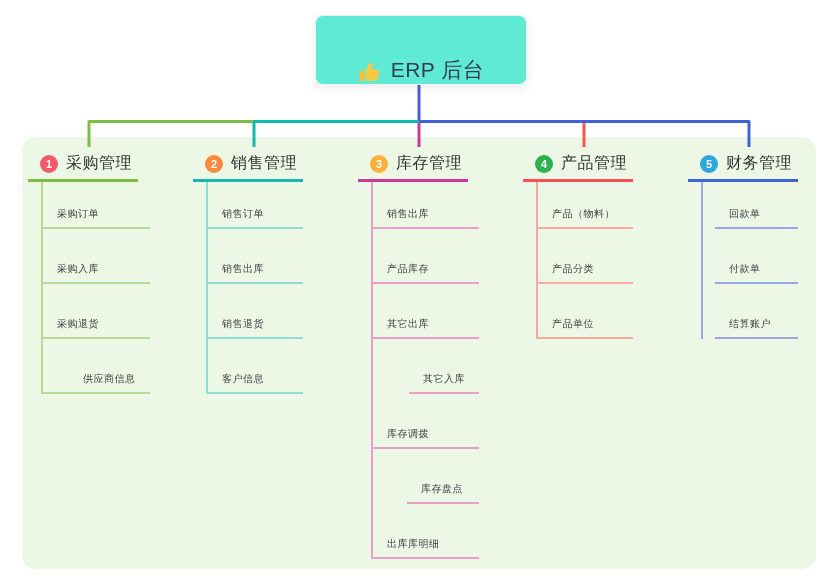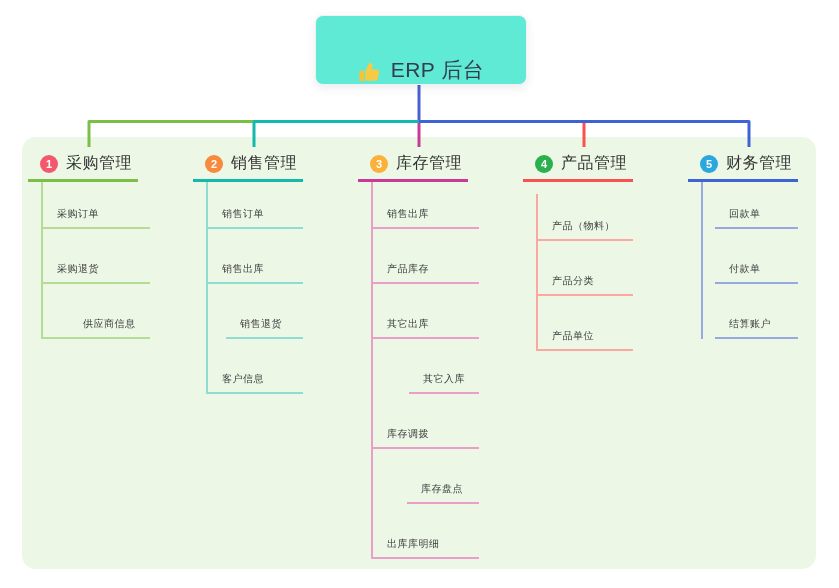--- a/index.html
+++ b/index.html
@@ -68,40 +68,43 @@
       <div class="branch" style="left: 6px;">
         <div class="branch-header" style="border-bottom-color: rgb(124, 191, 70);">
           <span class="badge" style="background: rgb(244, 88, 108);">1</span>
           <span class="branch-title">采购管理</span>
         </div>
         <ul class="children" style="border-left-color: rgb(182, 219, 149);">
           <li style="border-bottom-color: rgb(182, 219, 149);">
             <span class="child-label">采购订单</span>
           </li>
           <li style="border-bottom-color: rgb(182, 219, 149);">
+            <span class="child-label">采购入库</span>
+          </li>
+          <li style="border-bottom-color: rgb(182, 219, 149);">
             <span class="child-label">采购退货</span>
           </li>
           <li style="border-bottom-color: rgb(182, 219, 149); padding-left: 40px;">
             <span class="child-label">供应商信息</span>
           </li>
         </ul>
       </div>
       <div class="branch" style="left: 171px;">
         <div class="branch-header" style="border-bottom-color: rgb(20, 185, 173);">
           <span class="badge" style="background: rgb(248, 137, 61);">2</span>
           <span class="branch-title">销售管理</span>
         </div>
         <ul class="children" style="border-left-color: rgb(143, 220, 210);">
           <li style="border-bottom-color: rgb(143, 220, 210);">
             <span class="child-label">销售订单</span>
           </li>
           <li style="border-bottom-color: rgb(143, 220, 210);">
             <span class="child-label">销售出库</span>
           </li>
-          <li style="border-bottom-color: rgb(143, 220, 210); margin-left: 18px;">
+          <li style="border-bottom-color: rgb(143, 220, 210);">
             <span class="child-label">销售退货</span>
           </li>
           <li style="border-bottom-color: rgb(143, 220, 210);">
             <span class="child-label">客户信息</span>
           </li>
         </ul>
       </div>
       <div class="branch" style="left: 336px;">
         <div class="branch-header" style="border-bottom-color: rgb(201, 58, 151);">
           <span class="badge" style="background: rgb(251, 176, 58);">3</span>
@@ -130,21 +133,21 @@
             <span class="child-label">出库库明细</span>
           </li>
         </ul>
       </div>
       <div class="branch" style="left: 501px;">
         <div class="branch-header" style="border-bottom-color: rgb(248, 81, 79);">
           <span class="badge" style="background: rgb(42, 177, 77);">4</span>
           <span class="branch-title">产品管理</span>
         </div>
         <ul class="children" style="border-left-color: rgb(251, 169, 160);">
-          <li style="border-bottom-color: rgb(251, 169, 160); margin-top: 12px;">
+          <li style="border-bottom-color: rgb(251, 169, 160);">
             <span class="child-label">产品（物料）</span>
           </li>
           <li style="border-bottom-color: rgb(251, 169, 160);">
             <span class="child-label">产品分类</span>
           </li>
           <li style="border-bottom-color: rgb(251, 169, 160);">
             <span class="child-label">产品单位</span>
           </li>
         </ul>
       </div>

